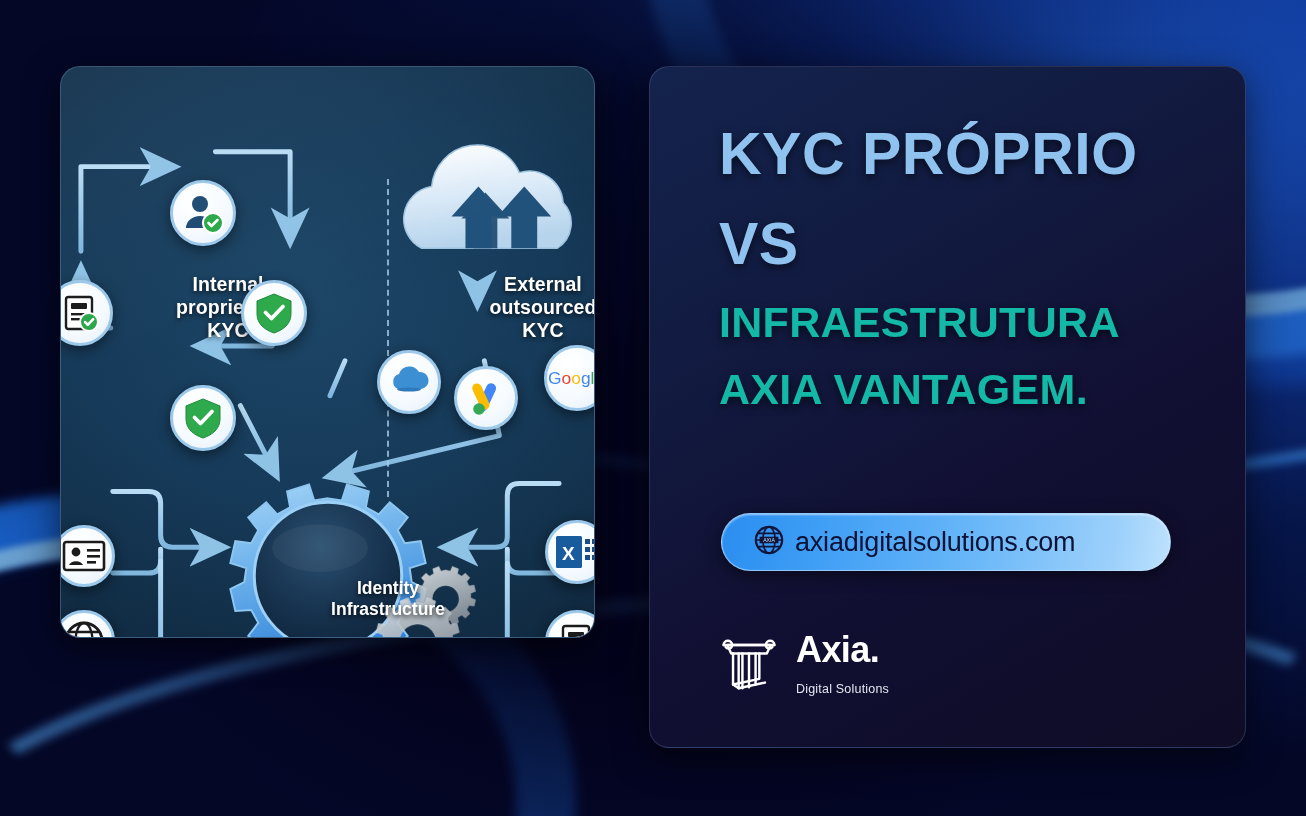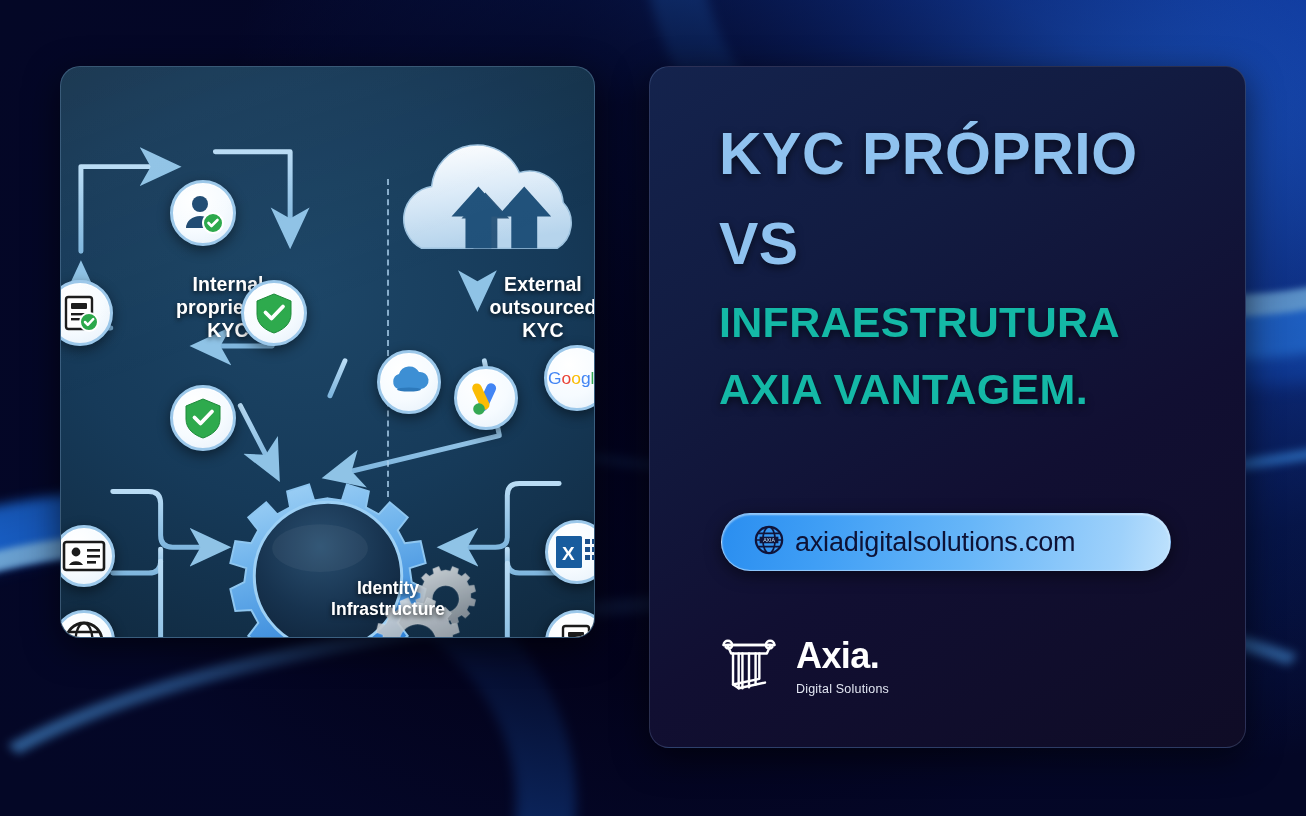--- a/index.html
+++ b/index.html
@@ -243,21 +243,21 @@
     color: #ffffff;
     font-size: 36px;
     font-weight: bold;
     letter-spacing: -0.6px;
     line-height: 1;
   }
   #logo-sub {
     color: #e2e6f2;
     font-size: 12.5px;
     letter-spacing: 0.2px;
-    margin-top: 8px;
+    margin-top: 14px;
   }
 
   .divider-dash {
     position: absolute;
     left: 326px; top: 112px;
     width: 0; height: 318px;
     border-left: 2.5px dashed rgba(168,205,235,0.78);
   }
 </style>
 </head>

